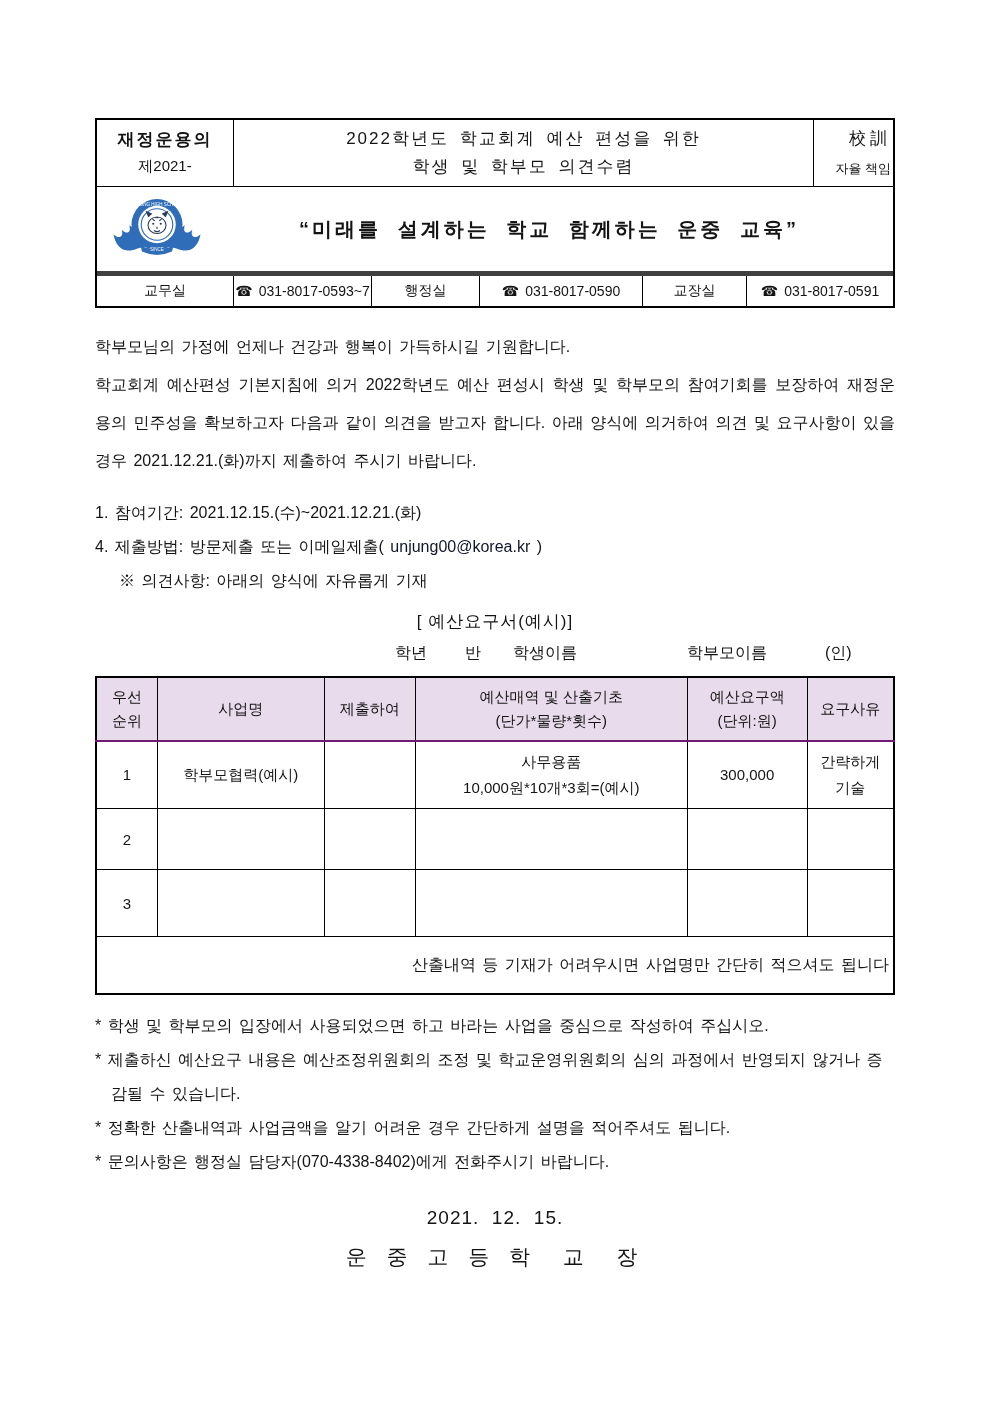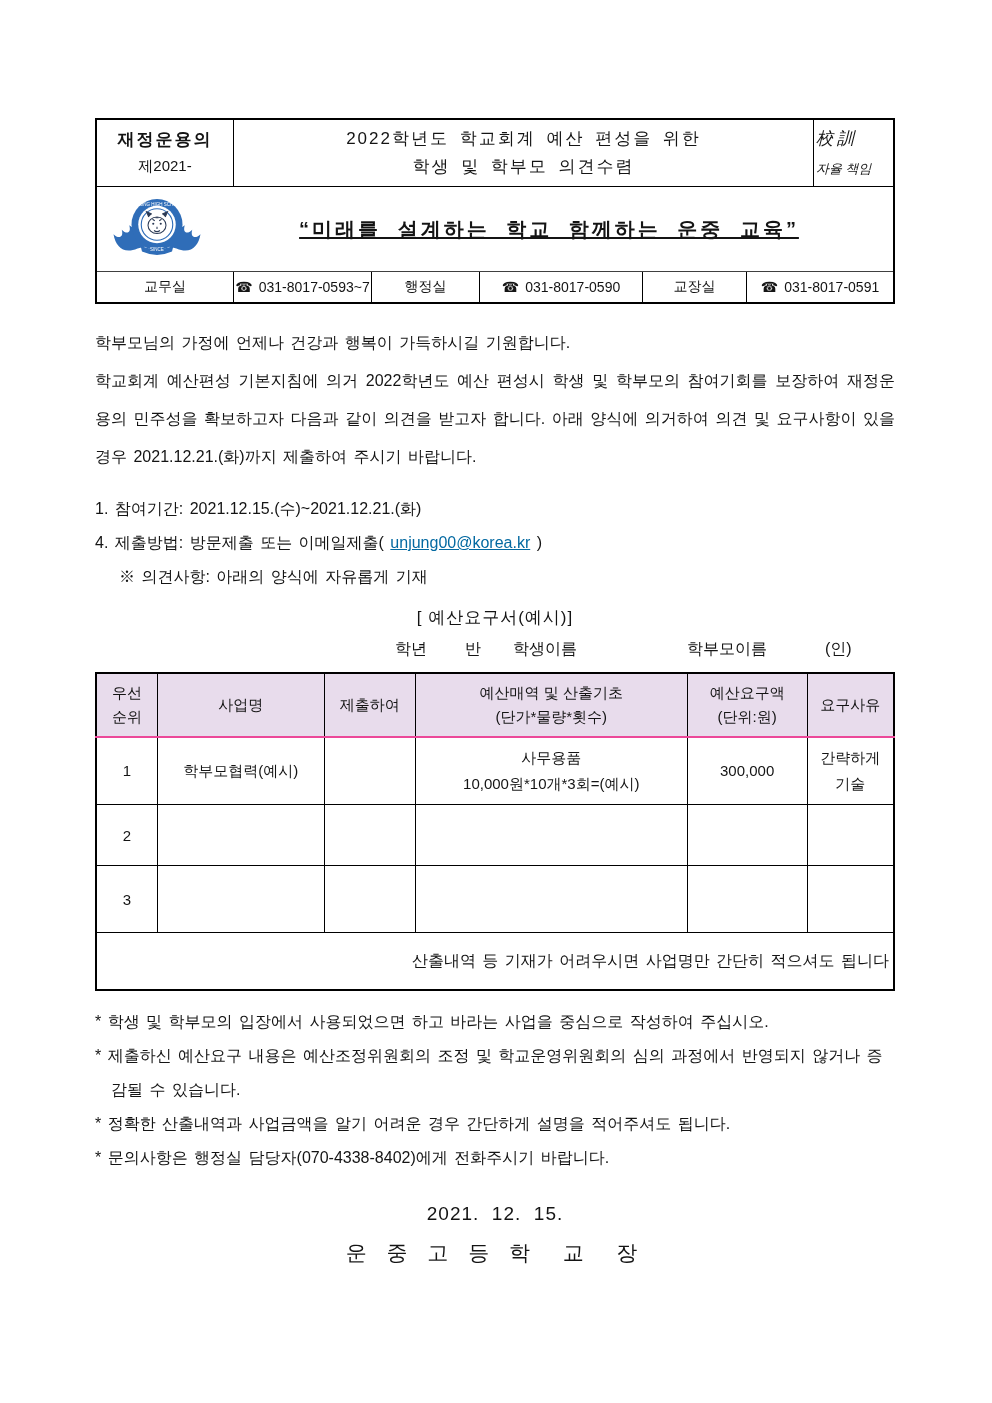--- a/index.html
+++ b/index.html
@@ -10,54 +10,54 @@
   .content { position:absolute; left:95px; top:118px; width:800px; }
 
   
   .header-box { border:2px solid #000; }
   .header-top { display:flex; border-bottom:1px solid #000; }
   .cell-docinfo { width:137px; border-right:1px solid #000; text-align:center; padding:8px 2px 6px; box-sizing:border-box; }
   .doc-type { font-weight:bold; font-size:17px; letter-spacing:2px; }
   .doc-number { font-size:15px; margin-top:6px; }
   .cell-title { flex:1; text-align:center; padding:5px 2px; }
   .title-line { font-size:17px; line-height:28px; letter-spacing:2px; word-spacing:4px; }
-  .cell-motto { width:80px; border-left:1px solid #000; text-align:left; padding:7px 2px; box-sizing:border-box;font-style:italic; }
+  .cell-motto { width:80px; border-left:1px solid #000; text-align:right; padding:7px 2px; box-sizing:border-box; }
   .motto-label { font-size:17px; letter-spacing:4px; }
   .motto-values { font-size:13px; margin-top:10px; }
 
-  .header-mid { display:flex; align-items:center; height:84px; border-bottom:1px solid #404040; padding:0 6px;text-decoration:underline; }
+  .header-mid { display:flex; align-items:center; height:84px; border-bottom:5px solid #404040; padding:0 6px; }
   .logo-wrap { flex:0 0 108px; display:flex; justify-content:center; }
   .slogan { flex:1; text-align:center; font-size:20px; font-weight:bold; letter-spacing:3px; word-spacing:8px; }
 
   .header-contacts { display:flex; height:30px; font-size:14px; }
   .header-contacts .hc { display:flex; align-items:center; justify-content:center; border-right:1px solid #000; box-sizing:border-box; }
   .header-contacts .hc:last-child { border-right:none; }
   .hc-1 { width:137px; } .hc-2 { width:138px; } .hc-3 { width:108px;text-align:center; }
   .hc-4 { width:163px; } .hc-5 { width:104px; } .hc-6 { flex:1; }
   .phone-icon { margin-right:6px; }
 
   
   .para { font-size:16px; line-height:38px; margin:0; text-align:justify; word-spacing:2px; }
   .greeting { margin-top:20px; }
   .list { margin-top:16px; }
   .list p { font-size:16px; line-height:34px; margin:0; word-spacing:2px; }
   .note-line { padding-left:24px; }
-  .email-link { color:#0369a1; text-decoration:underline; cursor:pointer; }
+  .email-link { color:#0f172a; cursor:pointer; }
 
   
   .form-title { text-align:center; font-size:17px; margin-top:12px; letter-spacing:1px; }
   .sig-line { display:flex; font-size:16px; margin-top:10px; }
   .sig-grade { margin-left:300px; } .sig-class { margin-left:38px; }
   .sig-student { margin-left:32px; } .sig-parent { margin-left:110px; }
   .sig-seal { margin-left:58px; }
 
   table.budget { border-collapse:collapse; width:100%; margin-top:12px; font-size:15px; text-align:center; border:2px solid #000; }
   table.budget th, table.budget td { border:1px solid #000; padding:2px 4px; }
   table.budget thead th { background:#e8dcec; font-weight:normal; height:58px; line-height:24px; }
-  table.budget thead { border-bottom:2px solid #ec4899; }
+  table.budget thead { border-bottom:2px solid #701a75; }
   td.r1 { height:62px; line-height:26px; }
   td.r2 { height:56px; } td.r3 { height:62px; }
   td.note-cell { height:52px; font-size:16px; border-top:2px solid #000; word-spacing:2px;text-align:right; }
   col.c1 { width:7.7%; } col.c2 { width:20.9%; } col.c3 { width:11.4%; }
   col.c4 { width:34.1%; } col.c5 { width:15%; } col.c6 { width:10.9%; }
 
   
   .footnotes { margin-top:14px; }
   .footnotes p { font-size:16px; line-height:34px; margin:0; padding-left:16px; text-indent:-16px; word-spacing:2px; }
   .closing-date { text-align:center; font-size:19px; margin-top:28px; white-space:pre; letter-spacing:1px; }

